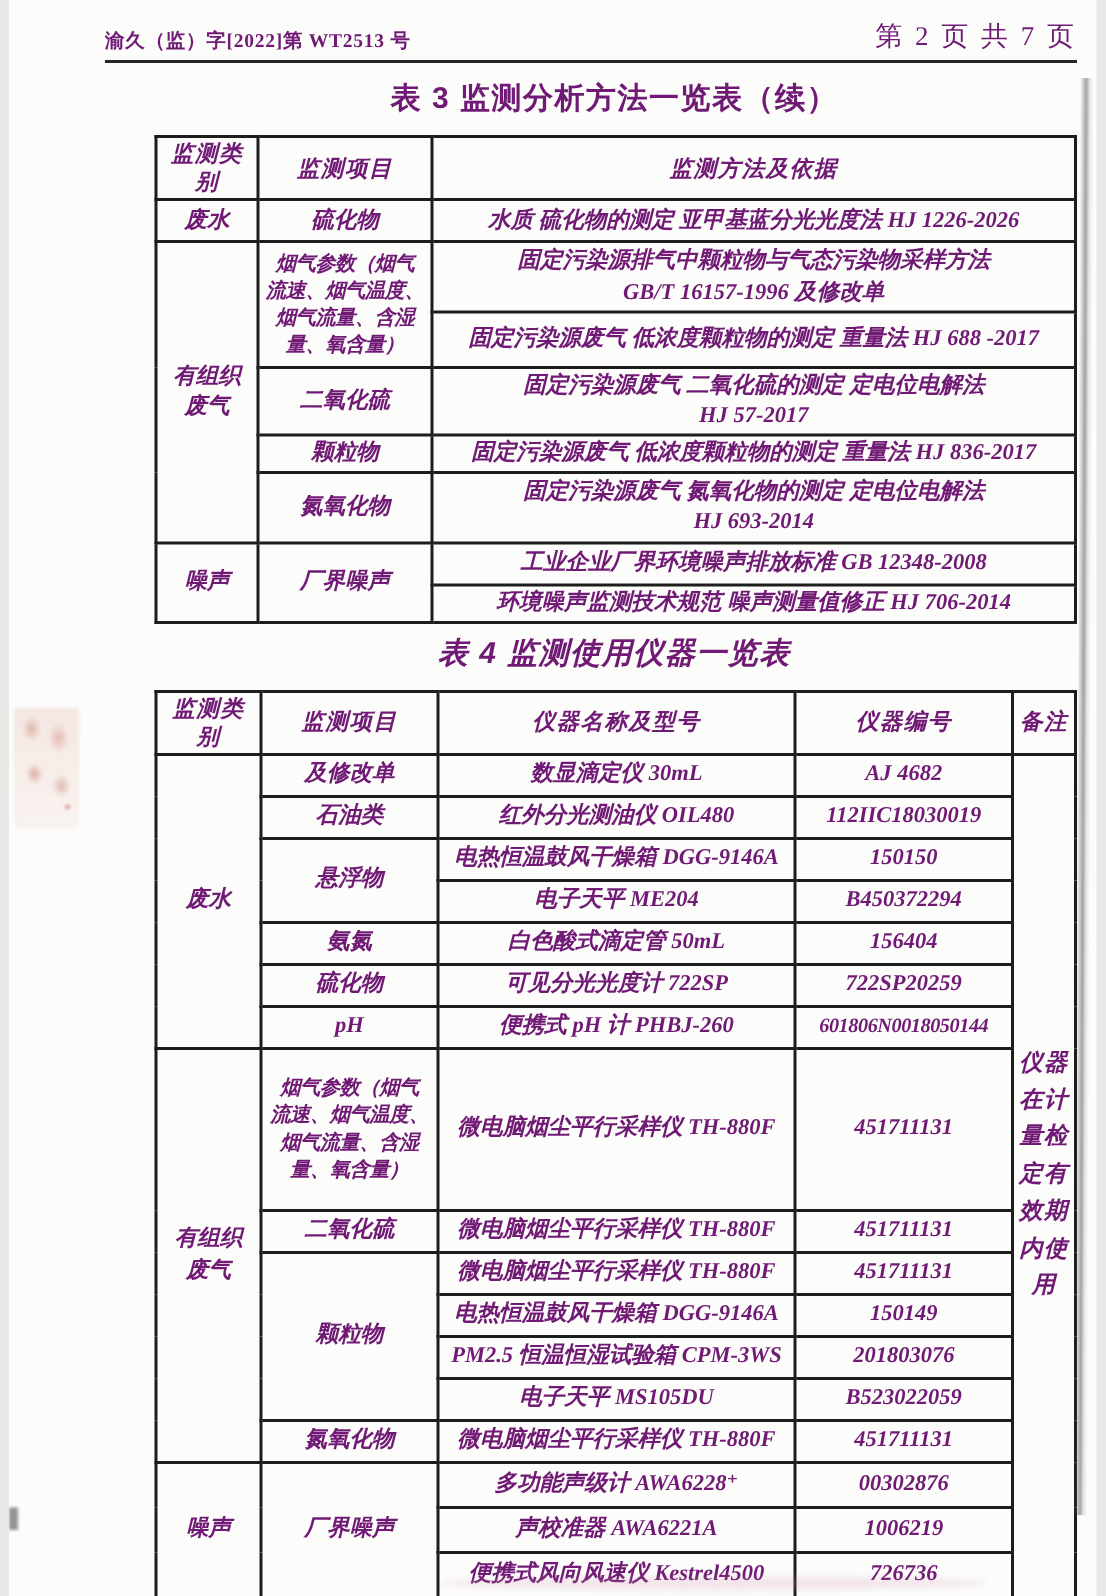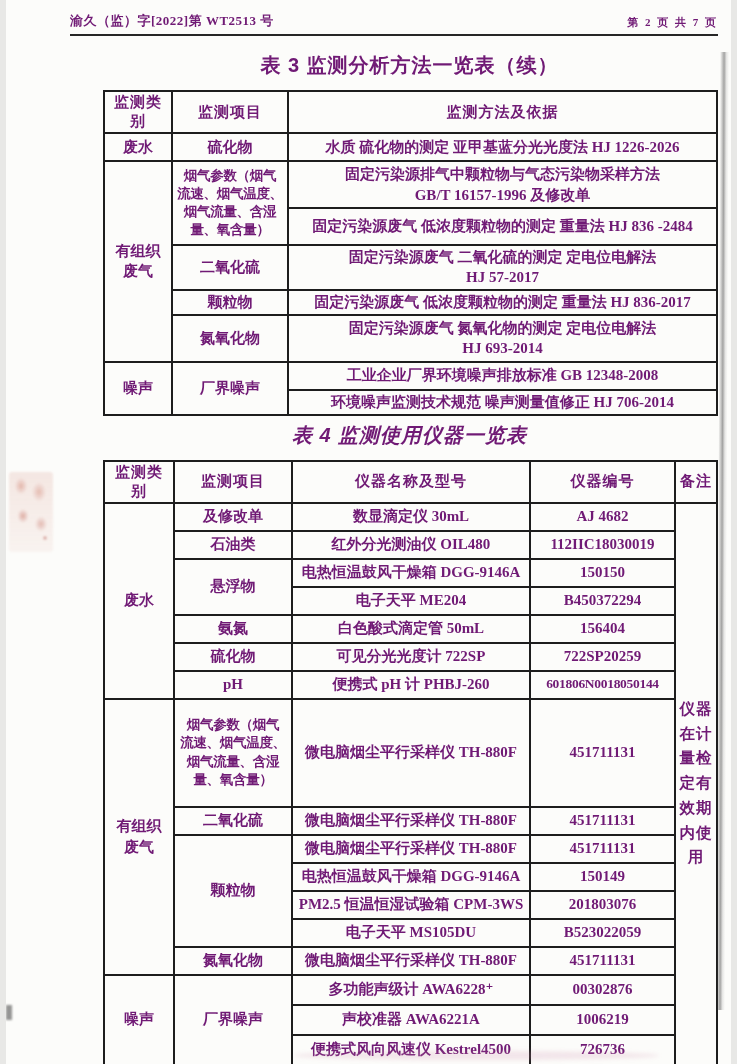--- a/index.html
+++ b/index.html
@@ -8,34 +8,34 @@
     background:#fcfcfa;overflow:hidden;color:#701a75;
     font-family:"Liberation Serif","DejaVu Serif",serif;
   }
   
   .hdr{
     position:absolute;left:64px;top:12px;width:648px;
     display:flex;justify-content:space-between;align-items:flex-end;
     border-bottom:2px solid #262626;padding-bottom:4px;
   }
   .doc-no{font-size:13px;font-weight:700;letter-spacing:0.5px;}
-  .page-no{font-size:11px;font-weight:700;letter-spacing:2px;}
+  .page-no{font-size:18px;font-weight:400;letter-spacing:2px;}
   
   .main{position:absolute;left:97px;top:48px;width:613px;}
   .tbl-title{
     text-align:center;font-family:"Liberation Sans","DejaVu Sans",sans-serif;
     font-weight:700;font-size:20px;letter-spacing:1px;
   }
   .t3-title{margin-top:4px;}
   .sec-heading{
     margin-top:13px;font-family:"Liberation Sans","DejaVu Sans",sans-serif;
     font-weight:700;font-size:17px;letter-spacing:1px;
   }
   .t4-title{margin-top:6px;font-style:italic;}
-  table{border-collapse:collapse;width:100%;table-layout:fixed;margin-top:11px;}
+  table{border-collapse:collapse;width:100%;table-layout:fixed;margin-top:11px;font-style:italic;}
   th,td{
     border:2px solid #1d1d1d;text-align:center;vertical-align:middle;
     padding:1px 3px;overflow:hidden;
   }
   th{
     font-family:"Liberation Sans","DejaVu Sans",sans-serif;
     font-weight:700;font-size:15px;letter-spacing:1px;
   }
   td{font-size:15px;font-weight:600;white-space:pre-line;line-height:1.35;}
   td.small{font-size:13.5px;letter-spacing:-0.3px;}
@@ -104,21 +104,21 @@
         <td rowspan="5">有组织
 废气</td>
         <td rowspan="2" class="small">烟气参数（烟气
 流速、烟气温度、
 烟气流量、含湿
 量、氧含量）</td>
         <td>固定污染源排气中颗粒物与气态污染物采样方法
 GB/T 16157-1996 及修改单</td>
       </tr>
       <tr class="rh37">
-        <td>固定污染源废气  低浓度颗粒物的测定  重量法  HJ 836 -2484</td>
+        <td>固定污染源废气  低浓度颗粒物的测定  重量法  HJ 688 -2017</td>
       </tr>
       <tr class="rh44">
         <td>二氧化硫</td>
         <td>固定污染源废气 二氧化硫的测定  定电位电解法
 HJ 57-2017</td>
       </tr>
       <tr class="rh25">
         <td>颗粒物</td>
         <td>固定污染源废气  低浓度颗粒物的测定  重量法 HJ 836-2017</td>
       </tr>

